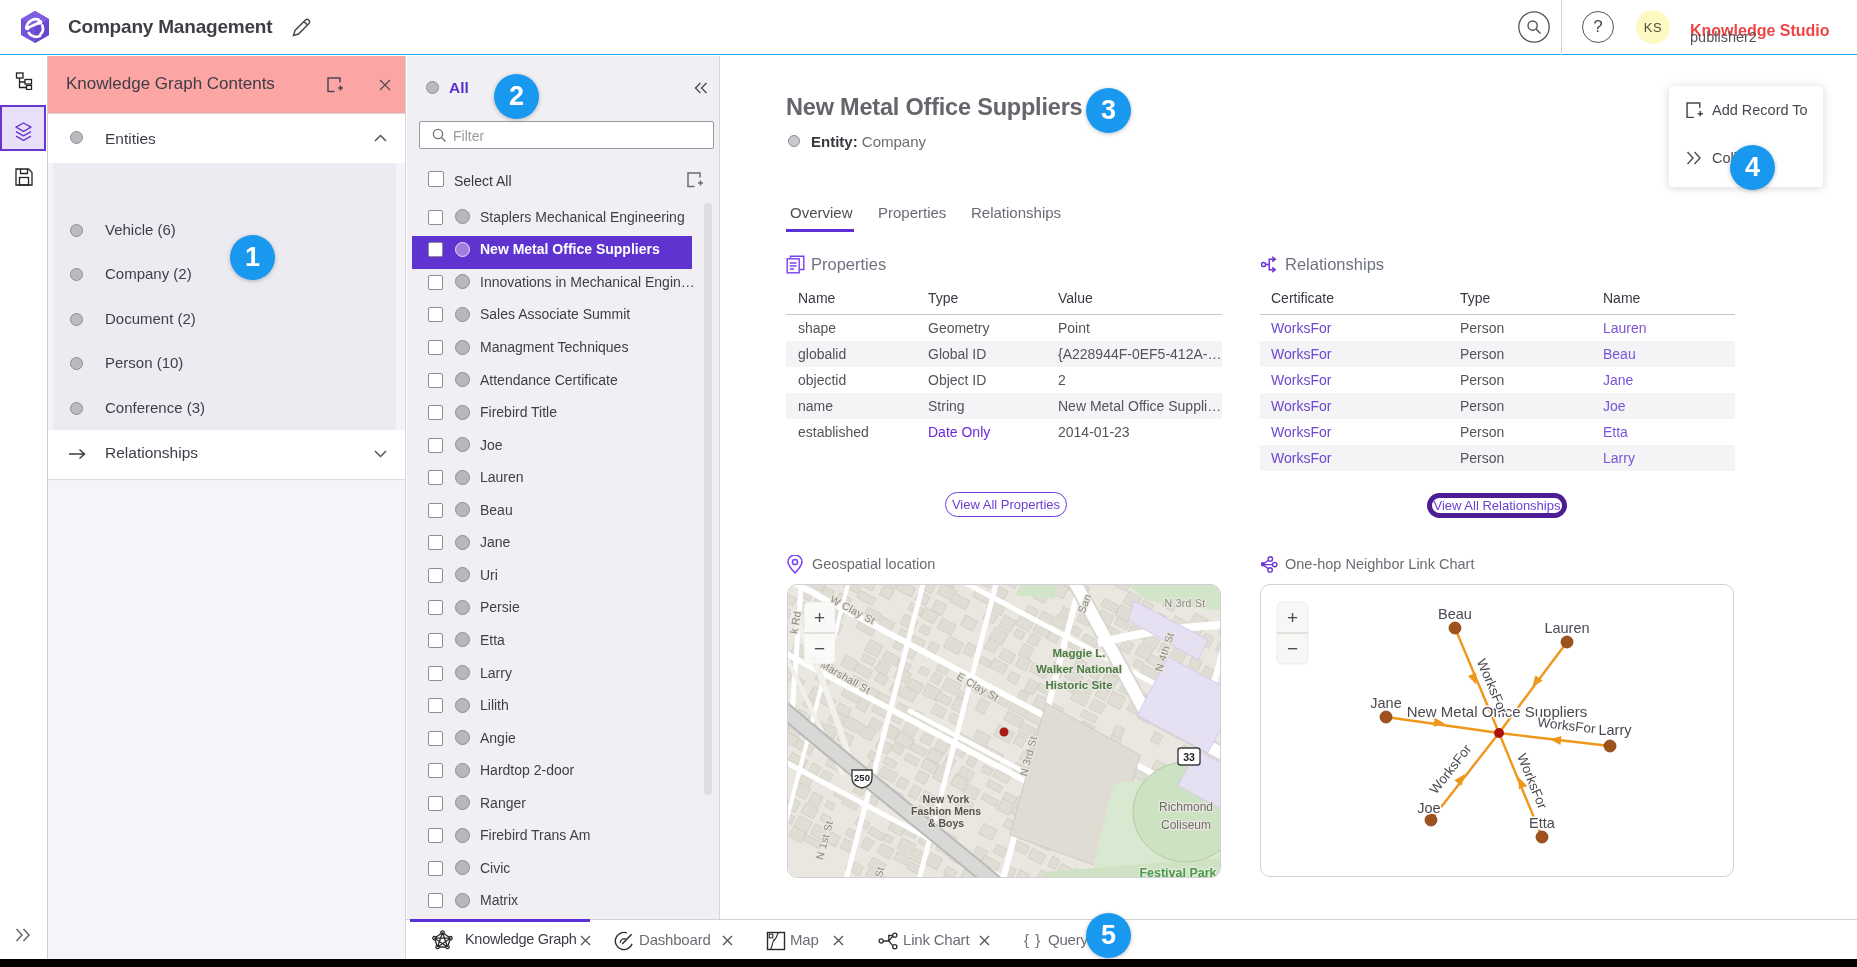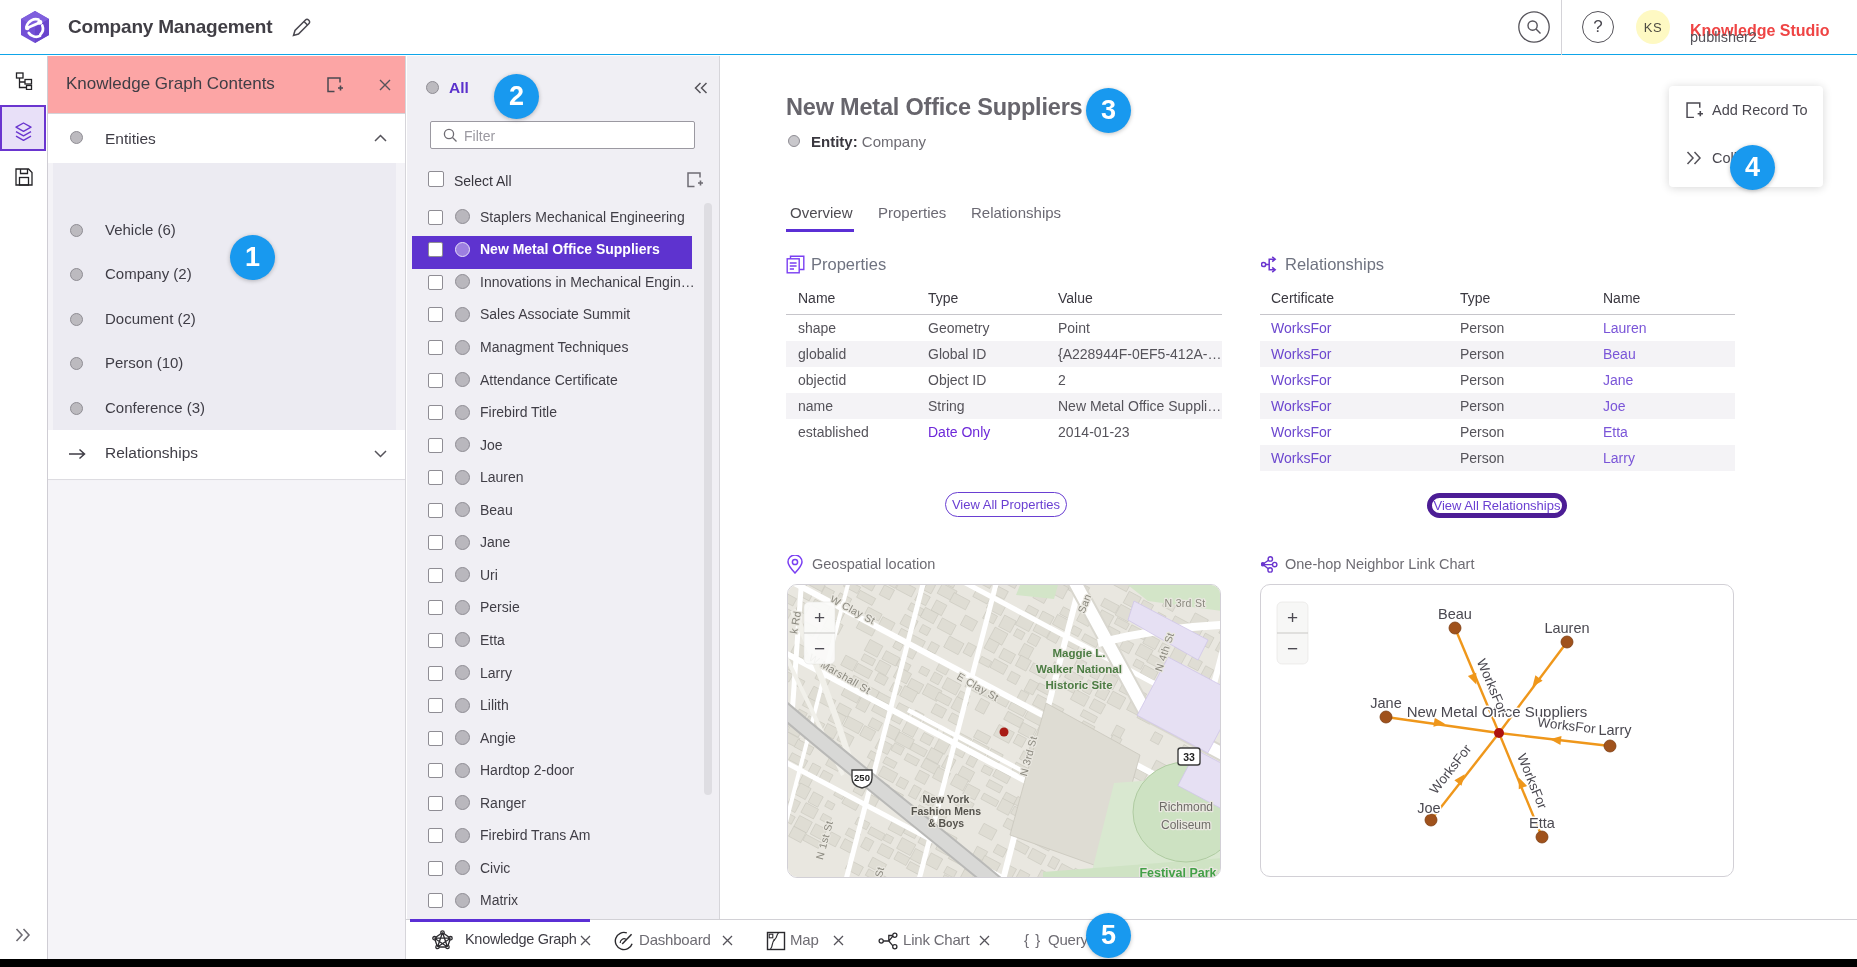--- a/index.html
+++ b/index.html
@@ -115,21 +115,21 @@
  </div>
  <div class="abs" style="left:0;top:425px;width:357px;height:478px;background:#f5f4f8"></div>
 </div>
 
 <div class="abs p2">
  <div class="abs circ" style="left:19px;top:25px;width:13px;height:13px"></div>
  <div class="abs" style="left:42px;top:23px;font-size:15.5px;font-weight:bold;color:#5a31cc">All</div>
  <svg class="abs" style="left:287px;top:26px" width="14" height="12" viewBox="0 0 14 12" fill="none" stroke="#55535a" stroke-width="1.5">
   <path d="M6.5,1 L1.5,6 L6.5,11 M12.5,1 L7.5,6 L12.5,11"></path>
  </svg>
- <div class="abs" style="left:23px;top:65px;width:265px;height:28px;background:#fff;border:1px solid #9b99a1;border-radius:2px">
+ <div class="abs" style="left:12px;top:65px;width:295px;height:28px;background:#fff;border:1px solid #9b99a1;border-radius:2px">
   <svg class="abs" style="left:12px;top:6px" width="15" height="15" viewBox="0 0 15 15" fill="none" stroke="#6e6c73" stroke-width="1.3">
    <circle cx="6" cy="6" r="4.6"></circle>
         <path d="M9.5,9.5 L13.5,13.5"></path>
   </svg>
   <div class="abs" style="left:33px;top:6px;font-size:14px;color:#9b99a1">Filter</div>
  </div>
  <div class="abs ck" style="left:21px;top:115px;width:16px;height:16px"></div>
  <div class="abs" style="left:47px;top:117px;font-size:14px;color:#38363e">Select All</div>
  <svg class="abs" style="left:280px;top:116px" width="17" height="16" viewBox="0 0 17 16" fill="none" stroke="#6e6c73" stroke-width="1.5">
   <path d="M13,5.5 V1 H1 V14.5 H7.5"></path>

